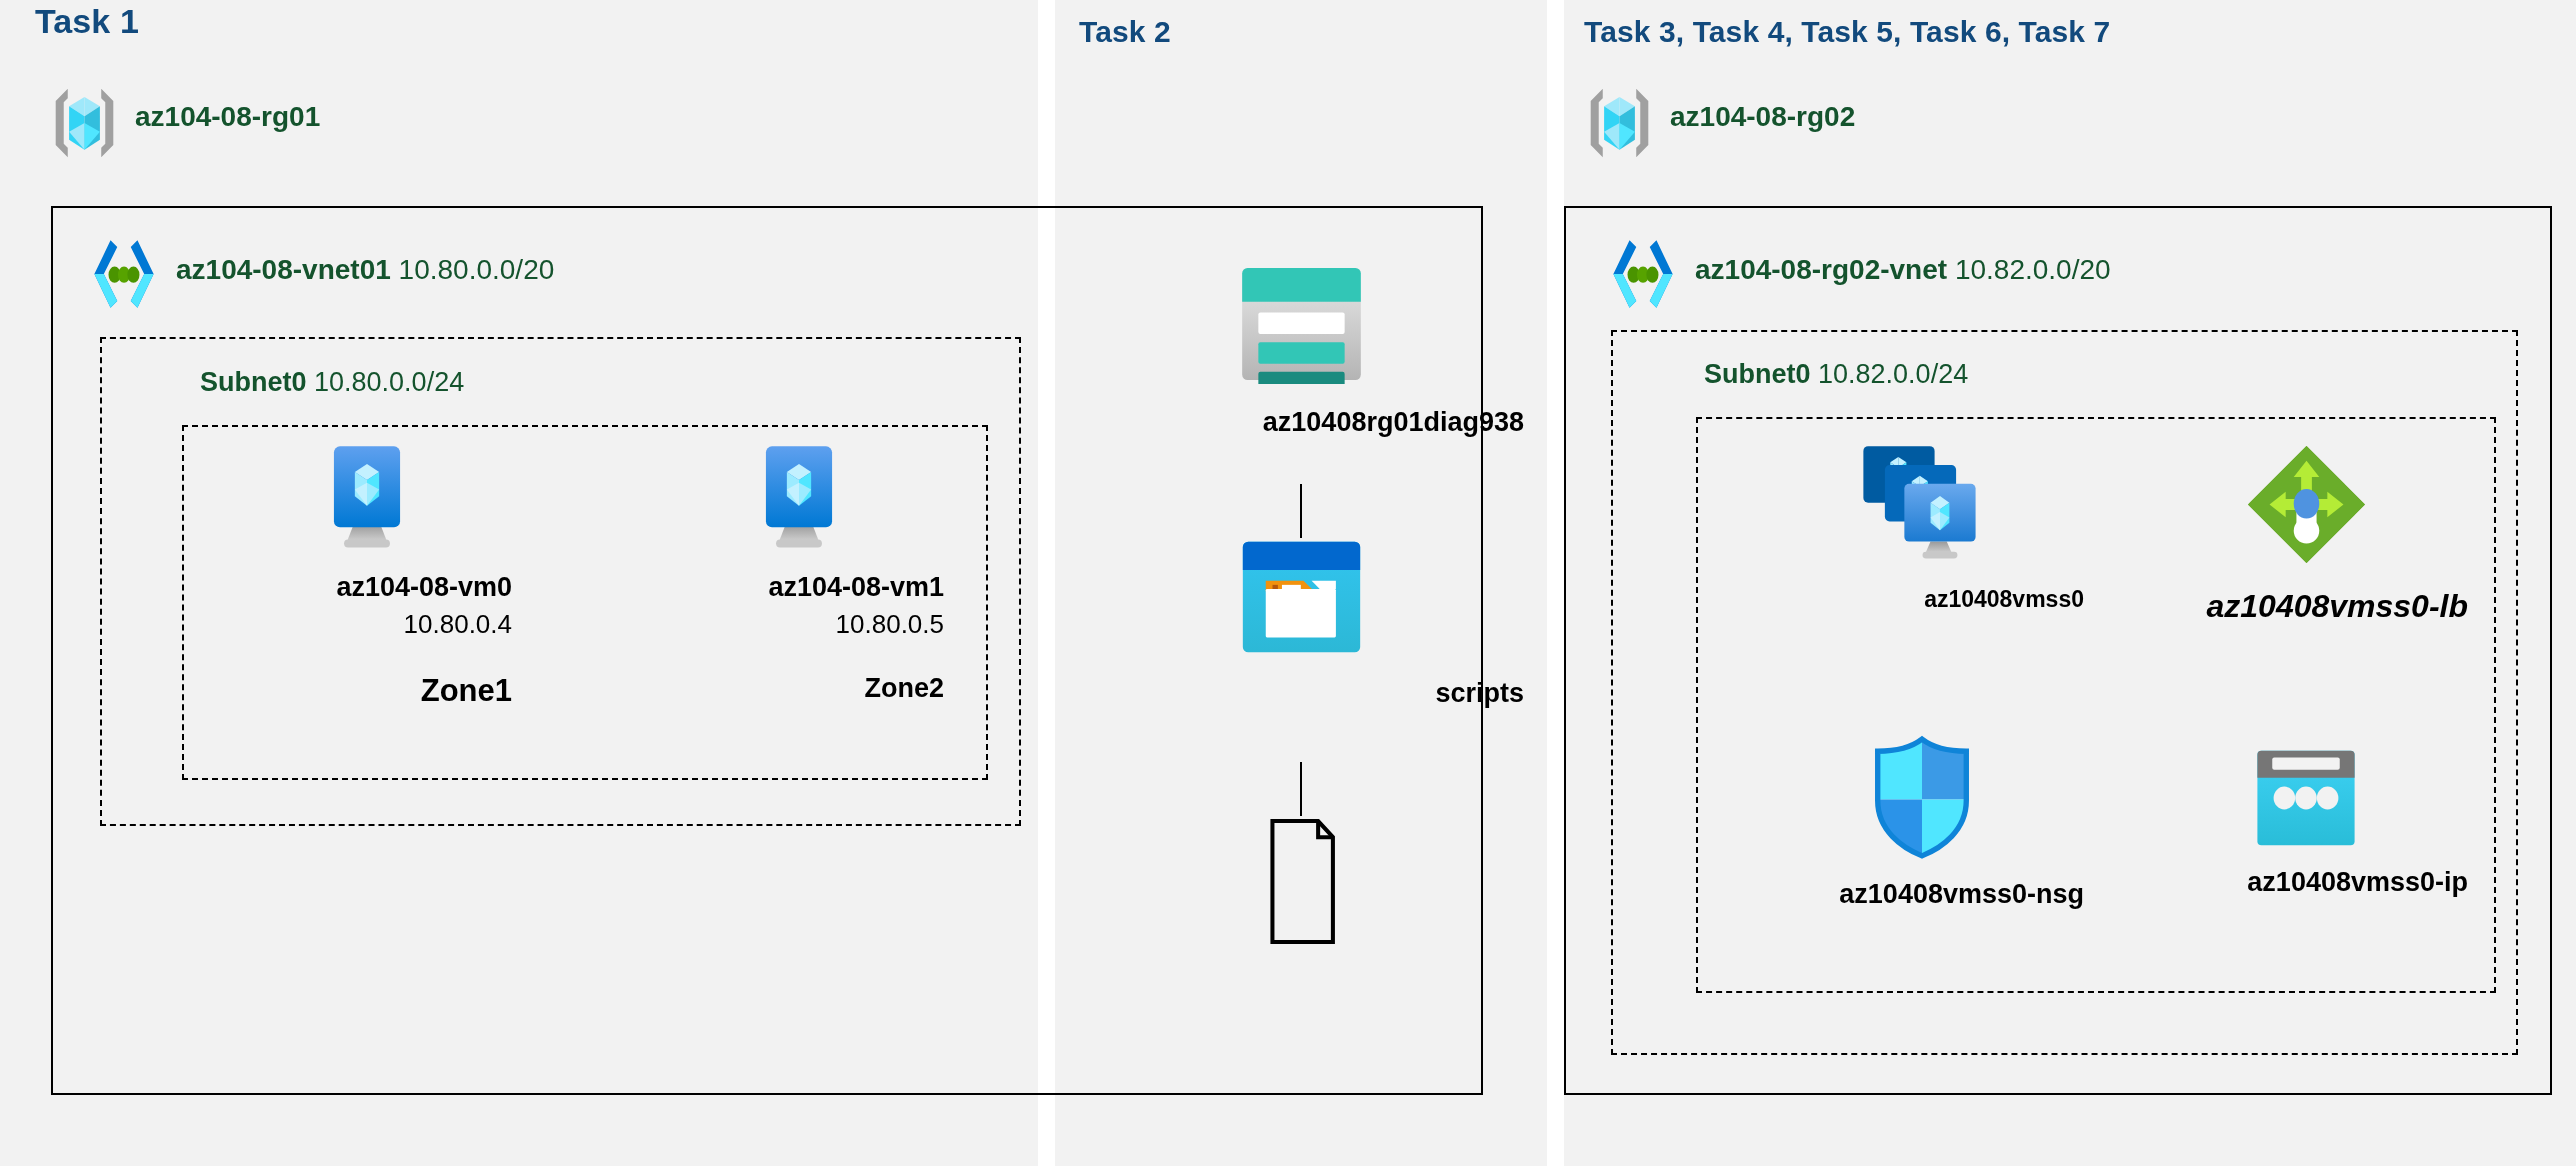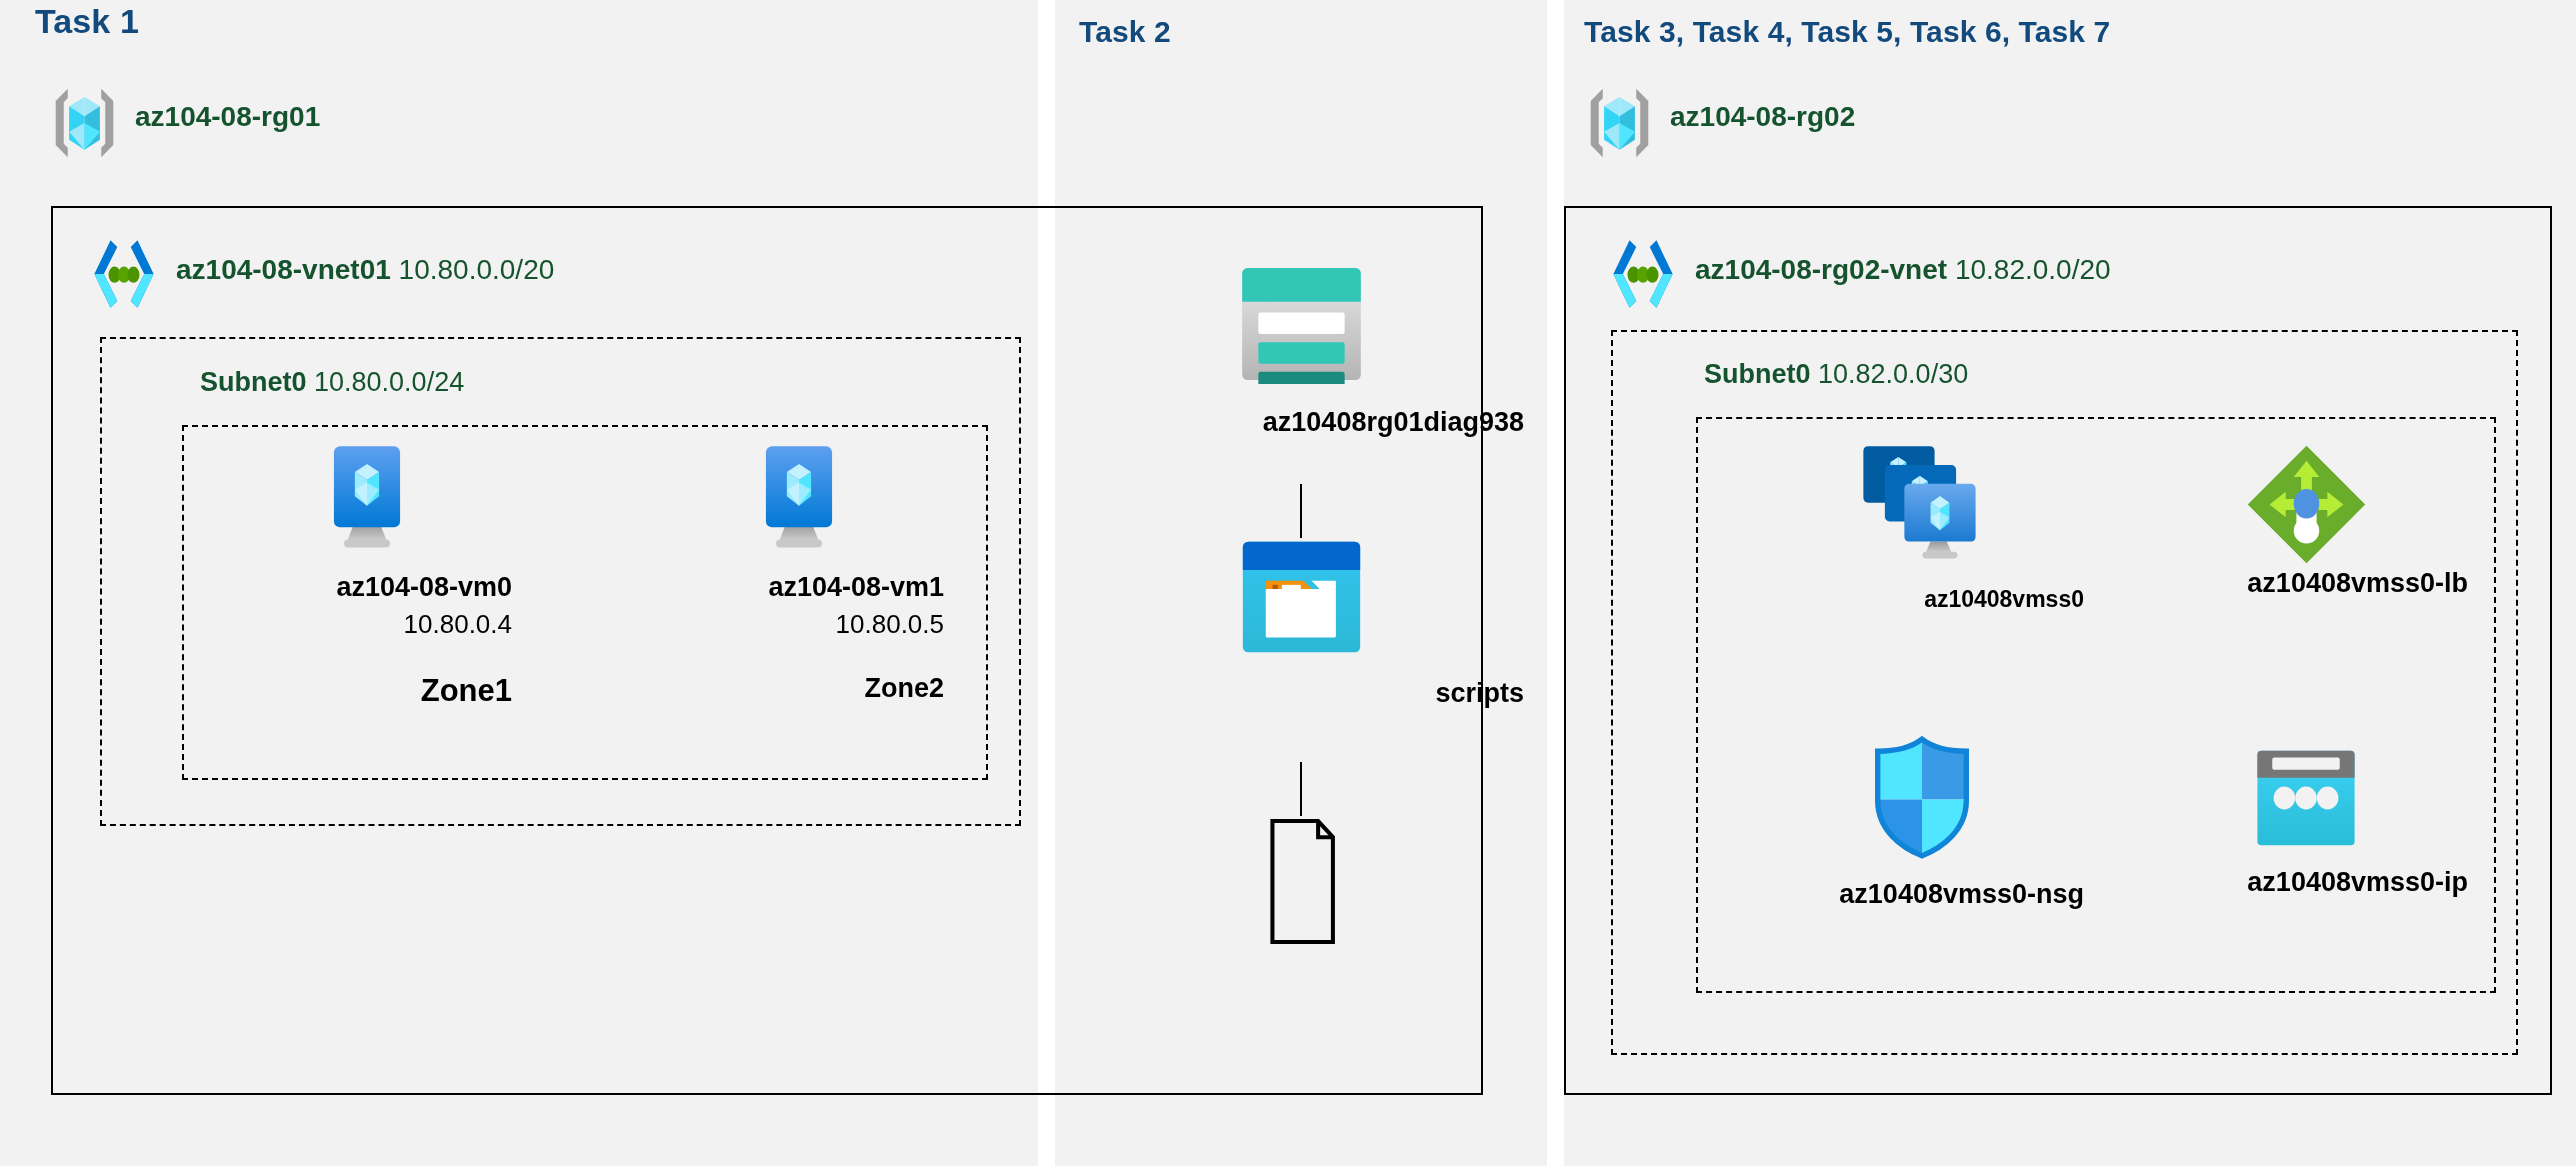--- a/index.html
+++ b/index.html
@@ -224,21 +224,21 @@
   <span class="lbl" style="left:90px;top:17.5px;font-size:28px;">
     <b>az104-08-rg02-vnet</b>
     <span class="cidr"> 10.82.0.0/20</span>
   </span>
 </div>
 
 <div class="dashbox" style="left:1611px;top:330px;width:903px;height:721px;"></div>
 
 <span class="lbl" style="left:1704px;top:359px;font-size:27px;">
   <b>Subnet0</b>
-  <span class="cidr"> 10.82.0.0/30</span>
+  <span class="cidr"> 10.82.0.0/24</span>
 </span>
 
 <div class="dashbox" style="left:1696px;top:417px;width:796px;height:572px;"></div>
 
 <div class="node" style="left:1760px;top:442px;width:324px;">
   <span>
     <svg class="ic" width="129" height="128" viewBox="0 0 192 190">
       <defs>
         <linearGradient id="vss3" x1="0" y1="0" x2="0" y2="1">
           <stop offset="0" stop-color="#6aa9ee"></stop>
@@ -279,21 +279,21 @@
       <path d="M93 6 L180 93 L93 180 L6 93 Z" fill="#5e9624"></path>
       <path d="M93 6 L180 93 L93 180 L6 93 Z" fill="#6aad2a"></path>
       <path d="M93 28 L112 52 L101 52 L101 78 L85 78 L85 52 L74 52 Z" fill="#b4ec36"></path>
       <path d="M38 93 L62 74 L62 85 L88 85 L88 101 L62 101 L62 112 Z" fill="#b4ec36"></path>
       <path d="M148 93 L124 74 L124 85 L98 85 L98 101 L124 101 L124 112 Z" fill="#b4ec36"></path>
       <rect x="78" y="72" width="30" height="76" rx="15" fill="#ffffff"></rect>
       <circle cx="93" cy="132" r="19" fill="#ffffff"></circle>
       <ellipse cx="93" cy="92" rx="19" ry="22" fill="#4f93e0"></ellipse>
     </svg>
   </span>
-  <div class="cap" style="font-size:27px;margin-top:0;">az10408vmss0-lb</div>
+  <div class="cap" style="font-size:32px;margin-top:19px;font-style:italic;">az10408vmss0-lb</div>
 </div>
 
 <div class="node" style="left:1760px;top:735px;width:324px;">
   <span>
     <svg class="ic" width="102" height="125" viewBox="0 0 152 186">
       <defs>
         <clipPath id="nsgclip">
           <path d="M76 6 C58 20 30 24 10 24 L10 98 C10 142 46 168 76 180 C106 168 142 142 142 98 L142 24 C122 24 94 20 76 6 Z"></path>
         </clipPath>
       </defs>

